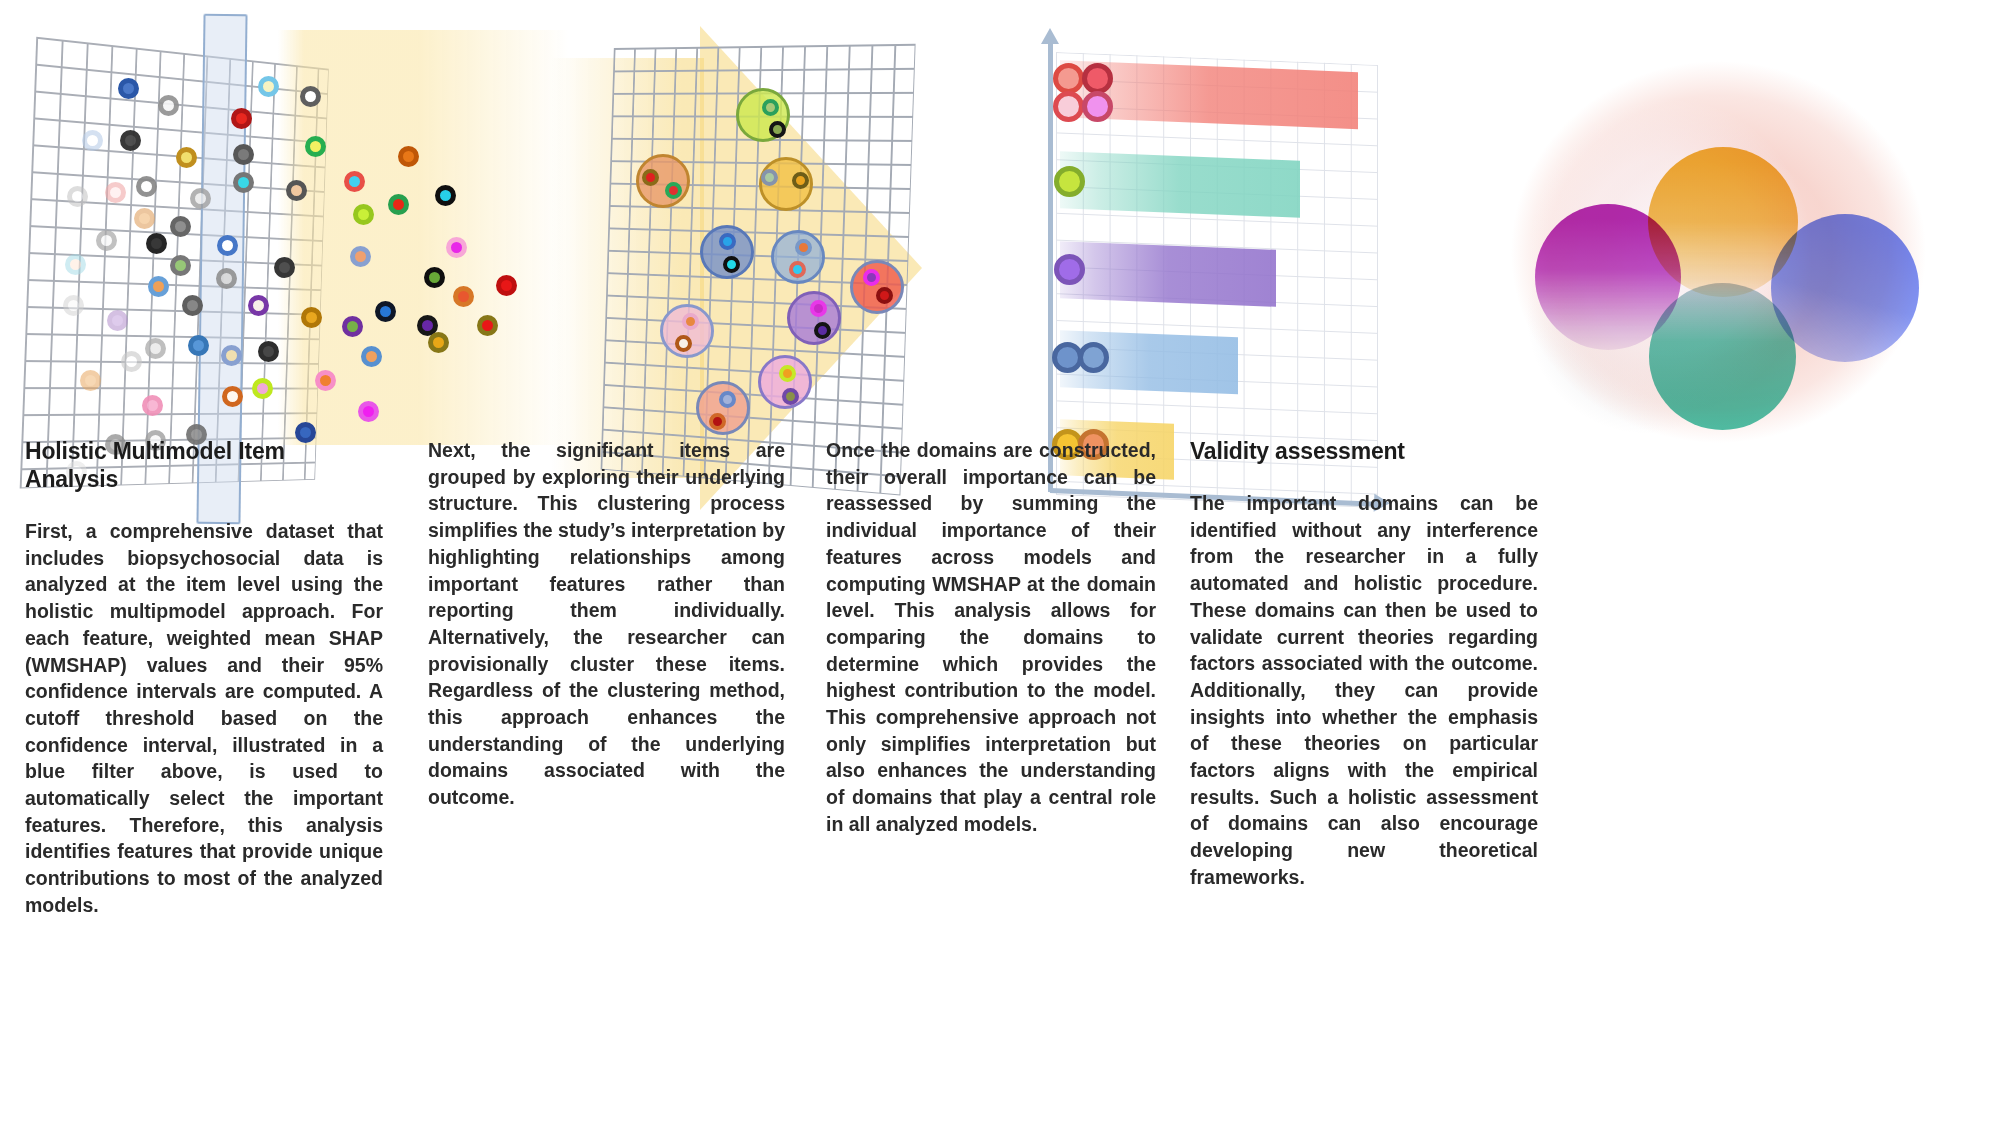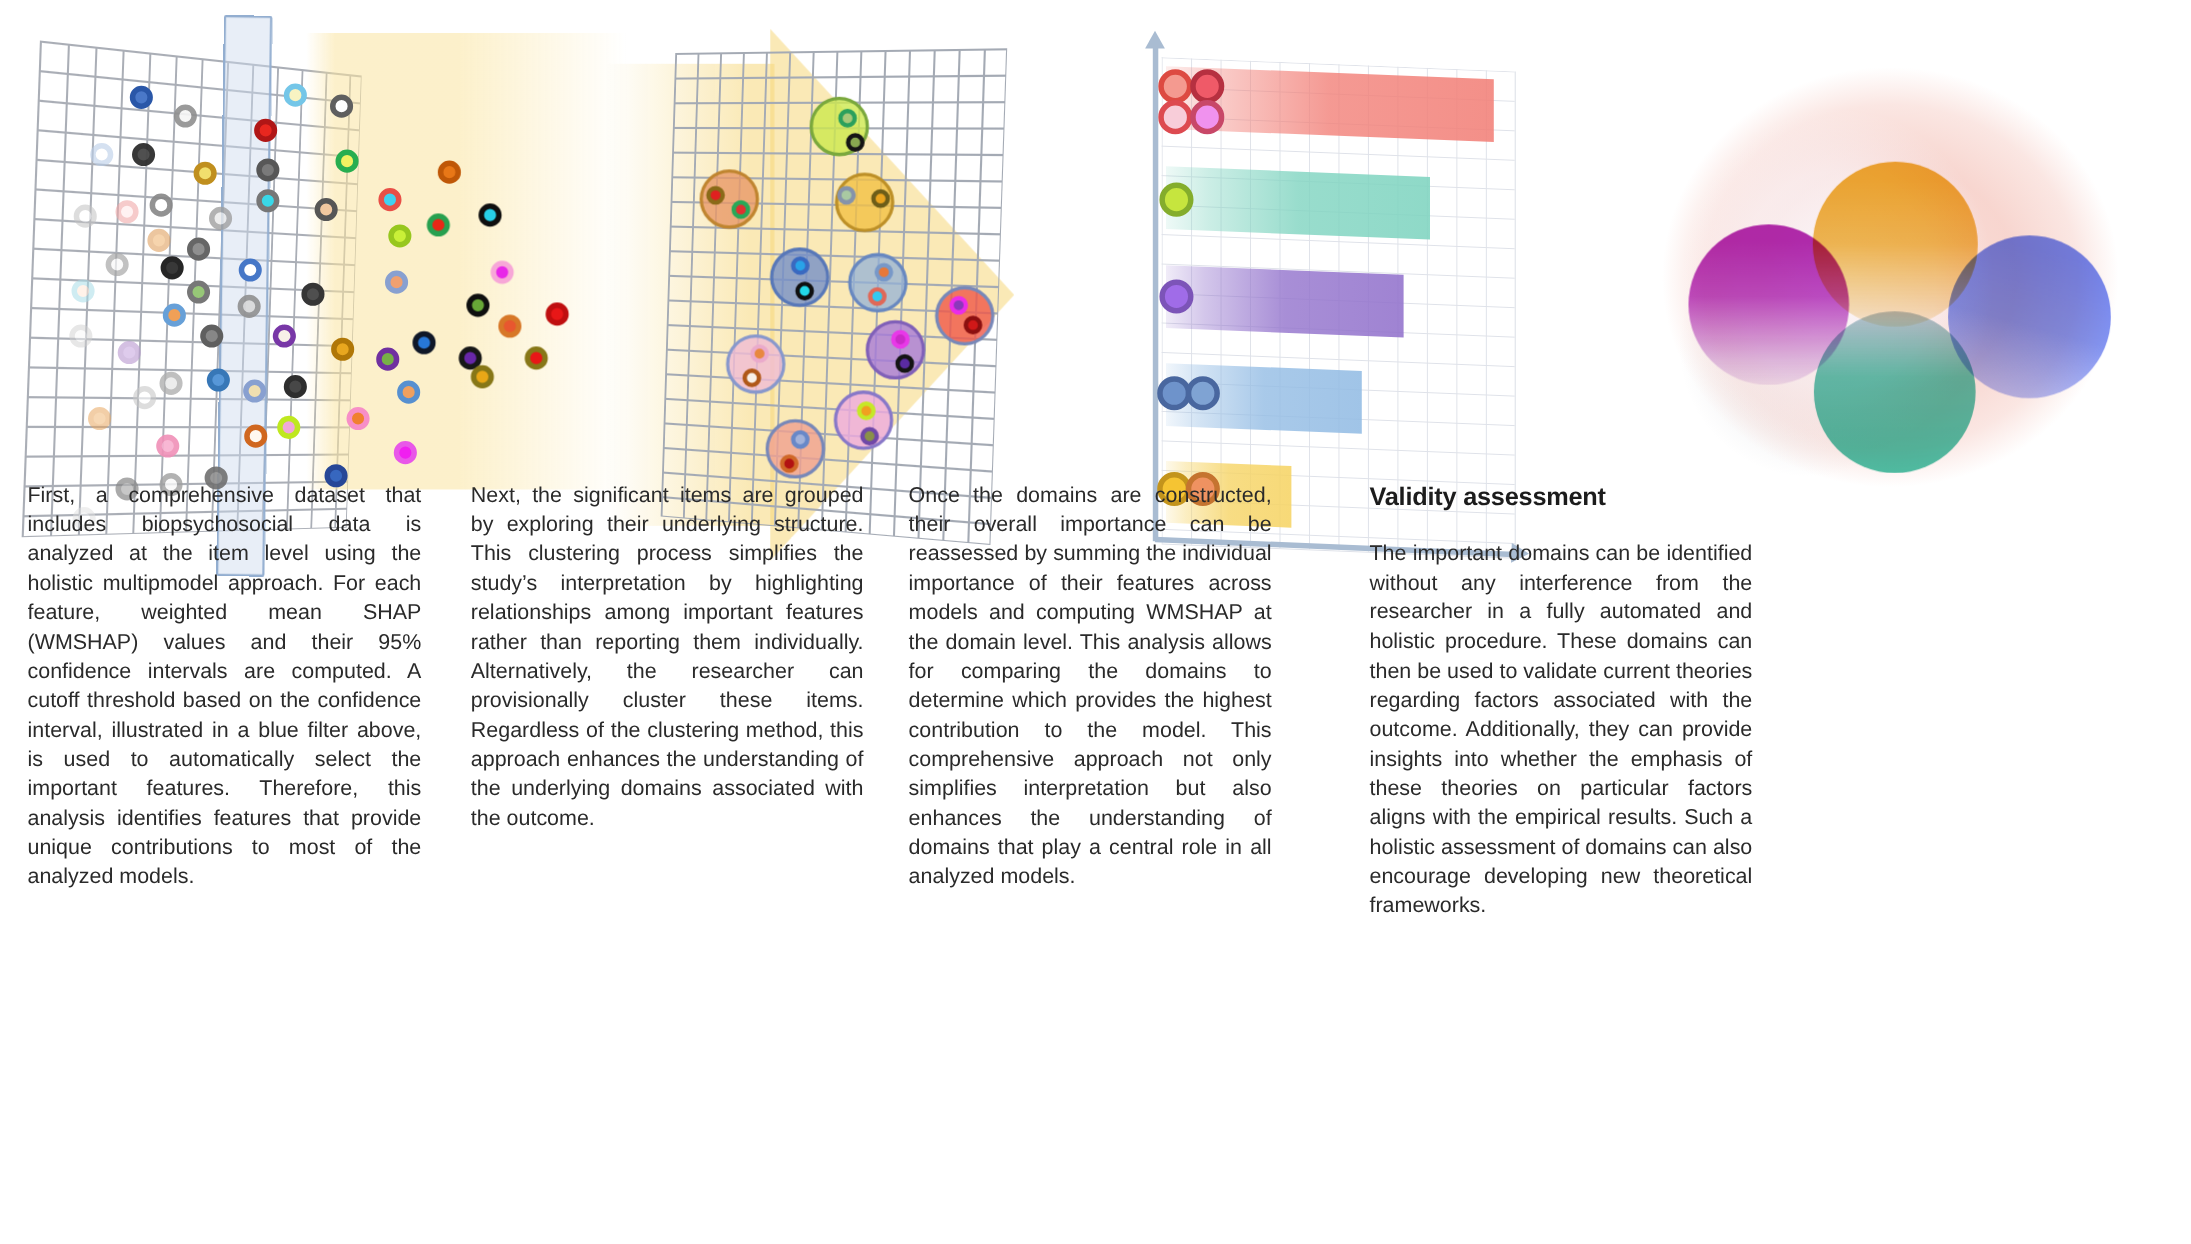--- a/index.html
+++ b/index.html
@@ -64,25 +64,25 @@
   .venn-shadow{position:absolute;left:1480px;top:150px;width:330px;height:330px;border-radius:50%;
                background:radial-gradient(closest-side,rgba(110,110,125,0.22),rgba(110,110,125,0) 72%);}
   .venn-outer{position:absolute;border-radius:50%;}
   .venn-white{position:absolute;left:1520px;top:90px;width:300px;height:330px;border-radius:50%;
               background:radial-gradient(closest-side,rgba(250,248,253,0.95),rgba(250,248,253,0.55) 60%,rgba(250,248,253,0) 95%);}
   .venn-c{position:absolute;border-radius:50%;mix-blend-mode:multiply;}
 
   
   .col{position:absolute;top:437px;}
   .col h2{font-size:23px;line-height:28px;font-weight:bold;color:#1c1c1c;margin:0 0 25px 0;letter-spacing:-0.2px;}
-  .col p{font-size:19.5px;line-height:26.7px;color:#2a2a2a;margin:0;text-align:justify;}
+  .col p{font-size:19.5px;line-height:26.7px;color:#2a2a2a;margin:0;text-align:justify;font-weight:bold;}
   .col1{left:25px;width:358px;}
   .col2{left:428px;width:357px;}
   .col3{left:826px;width:330px;}
-  .col4{left:1245px;width:348px;}
+  .col4{left:1190px;width:348px;}
 </style>
 </head>
 <body>
 
 <div class="canvas" style="--grid1: #aaaeb6; --grid2: #a4aab4; --grid3: #dfe2e9; --axis: #a9bcd2;">
 
   <div class="strip">
 
     <div class="grid grid1"></div>
     <div class="p1-wash"></div>
@@ -210,20 +210,21 @@
       <div class="bcirc" style="left: 1077.5px; top: 341.5px; background: rgb(127, 163, 211); border-color: rgb(73, 103, 159);"></div>
       <div class="bcirc" style="left: 1051.5px; top: 428.5px; background: rgb(245, 196, 51); border-color: rgb(195, 148, 28);"></div>
       <div class="bcirc" style="left: 1077.5px; top: 428.5px; background: rgb(239, 146, 97); border-color: rgb(197, 116, 48);"></div>
       <div class="venn-c" style="left: 1535px; top: 204px; width: 146px; height: 146px; background: linear-gradient(rgb(179, 44, 179) 10%, rgb(191, 78, 198) 45%, rgba(200, 140, 220, 0.5) 85%, rgba(205, 160, 225, 0.25) 100%);"></div>
       <div class="venn-c" style="left: 1648px; top: 147px; width: 150px; height: 150px; background: linear-gradient(rgb(240, 177, 53) 10%, rgb(242, 189, 85) 50%, rgba(242, 205, 130, 0.55) 90%, rgba(244, 215, 160, 0.35) 100%);"></div>
       <div class="venn-c" style="left: 1771px; top: 214px; width: 148px; height: 148px; background: linear-gradient(195deg, rgb(116, 135, 244) 15%, rgb(132, 149, 242) 55%, rgba(150, 160, 246, 0.55) 100%);"></div>
       <div class="venn-c" style="left: 1649px; top: 283px; width: 147px; height: 147px; background: linear-gradient(rgba(150, 170, 190, 0.65) 0%, rgb(100, 198, 178) 40%, rgb(79, 194, 168) 100%);"></div>
     </div>
 
   <div class="col col1">
+    <h2>Holistic Multimodel Item Analysis</h2>
     <p>First, a comprehensive dataset that includes biopsychosocial data is analyzed at the item level using the holistic multipmodel approach. For each feature, weighted mean SHAP (WMSHAP) values and their 95% confidence intervals are computed. A cutoff threshold based on the confidence interval, illustrated in a blue filter above, is used to automatically select the important features. Therefore, this analysis identifies features that provide unique contributions to most of the analyzed models.</p>
   </div>
   <div class="col col2">
     <p>Next, the significant items are grouped by exploring their underlying structure. This clustering process simplifies the study’s interpretation by highlighting relationships among important features rather than reporting them individually. Alternatively, the researcher can provisionally cluster these items. Regardless of the clustering method, this approach enhances the understanding of the underlying domains associated with the outcome.</p>
   </div>
   <div class="col col3">
     <p>Once the domains are constructed, their overall importance can be reassessed by summing the individual importance of their features across models and computing WMSHAP at the domain level. This analysis allows for comparing the domains to determine which provides the highest contribution to the model. This comprehensive approach not only simplifies interpretation but also enhances the understanding of domains that play a central role in all analyzed models.</p>
   </div>
   <div class="col col4">
     <h2>Validity assessment</h2>

